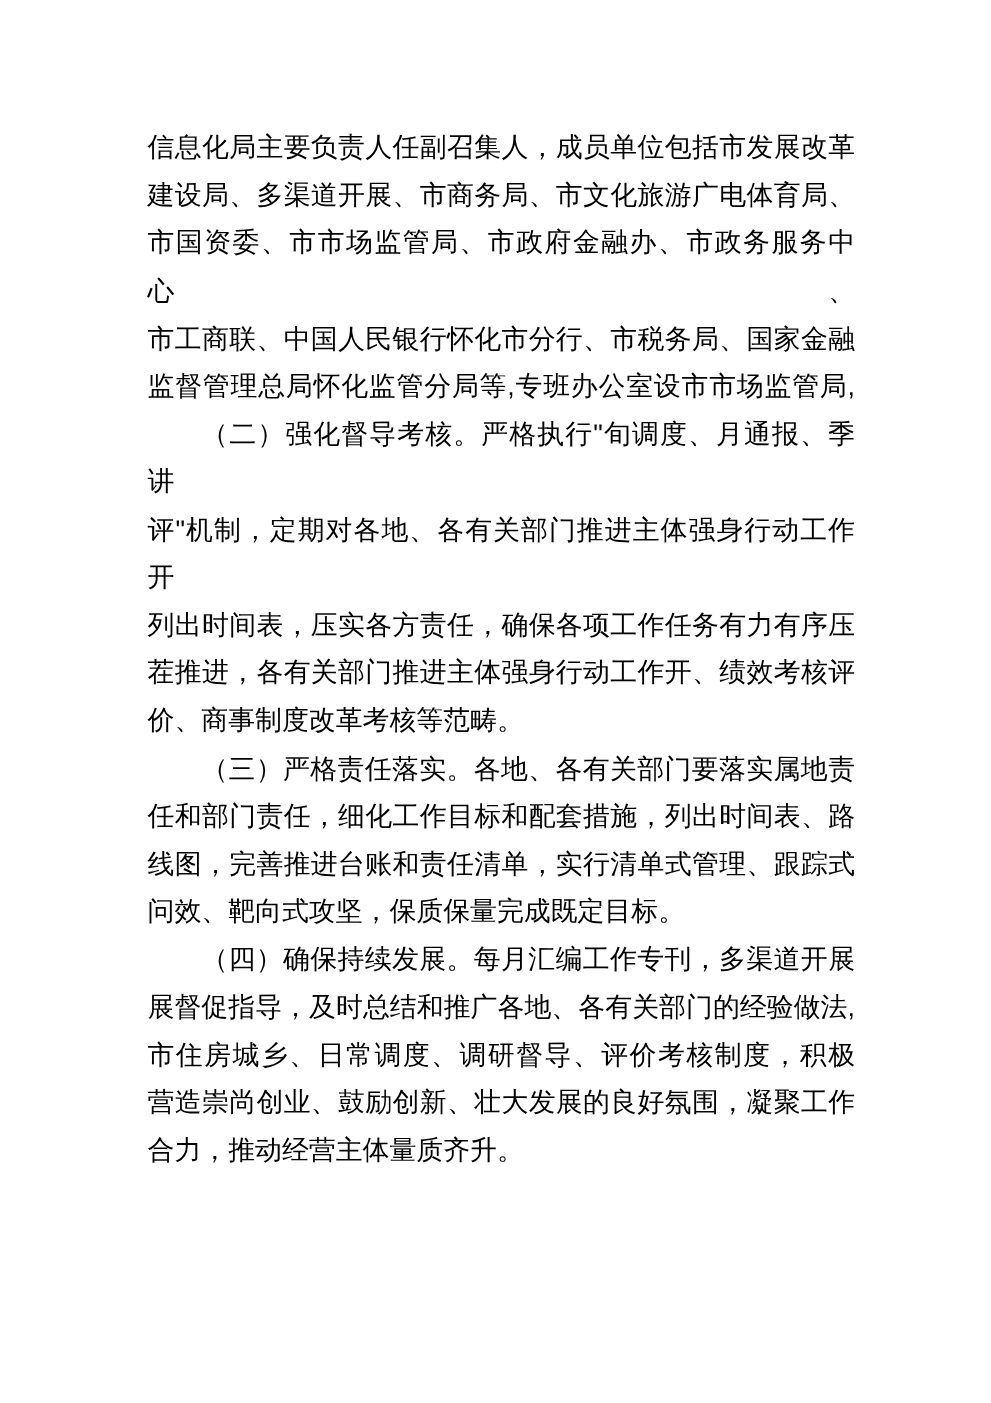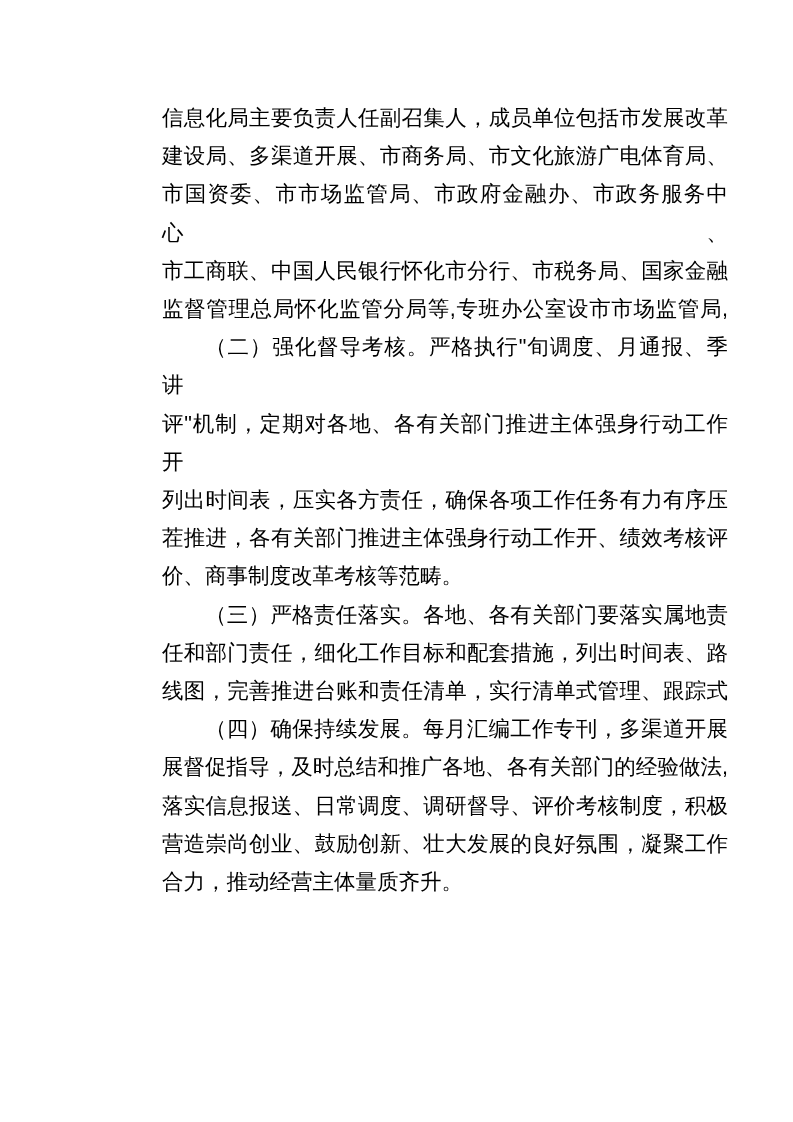--- a/index.html
+++ b/index.html
@@ -17,21 +17,20 @@
   .text-block {
     position: absolute;
     left: 118px;
     top: 99px;
     width: 566px;
     color: #000000;
     font-family: "Liberation Sans", "DejaVu Sans", sans-serif;
     font-size: 21.5px;
     line-height: 38.2px;
     font-weight: 400;
-    margin-left: 44px;
   }
   .para {
     margin: 0;
     padding: 0;
   }
   .line {
     display: block;
     white-space: nowrap;
     text-align: left;
   }
@@ -66,24 +65,25 @@
       <span class="line just">评"机制，定期对各地、各有关部门推进主体强身行动工作开</span>
       <span class="line just">列出时间表，压实各方责任，确保各项工作任务有力有序压</span>
       <span class="line just">茬推进，各有关部门推进主体强身行动工作开、绩效考核评</span>
       <span class="line">价、商事制度改革考核等范畴。</span>
     </p>
 
     <p class="para">
       <span class="line just indent">（三）严格责任落实。各地、各有关部门要落实属地责</span>
       <span class="line just">任和部门责任，细化工作目标和配套措施，列出时间表、路</span>
       <span class="line just">线图，完善推进台账和责任清单，实行清单式管理、跟踪式</span>
+      <span class="line">问效、靶向式攻坚，保质保量完成既定目标。</span>
     </p>
 
     <p class="para">
       <span class="line just indent">（四）确保持续发展。每月汇编工作专刊，多渠道开展</span>
       <span class="line just">展督促指导，及时总结和推广各地、各有关部门的经验做法,</span>
-      <span class="line just">落实信息报送、日常调度、调研督导、评价考核制度，积极</span>
+      <span class="line just">市住房城乡、日常调度、调研督导、评价考核制度，积极</span>
       <span class="line just">营造崇尚创业、鼓励创新、壮大发展的良好氛围，凝聚工作</span>
       <span class="line">合力，推动经营主体量质齐升。</span>
     </p>
 
   </div>
 </div>
 
 </body></html>

